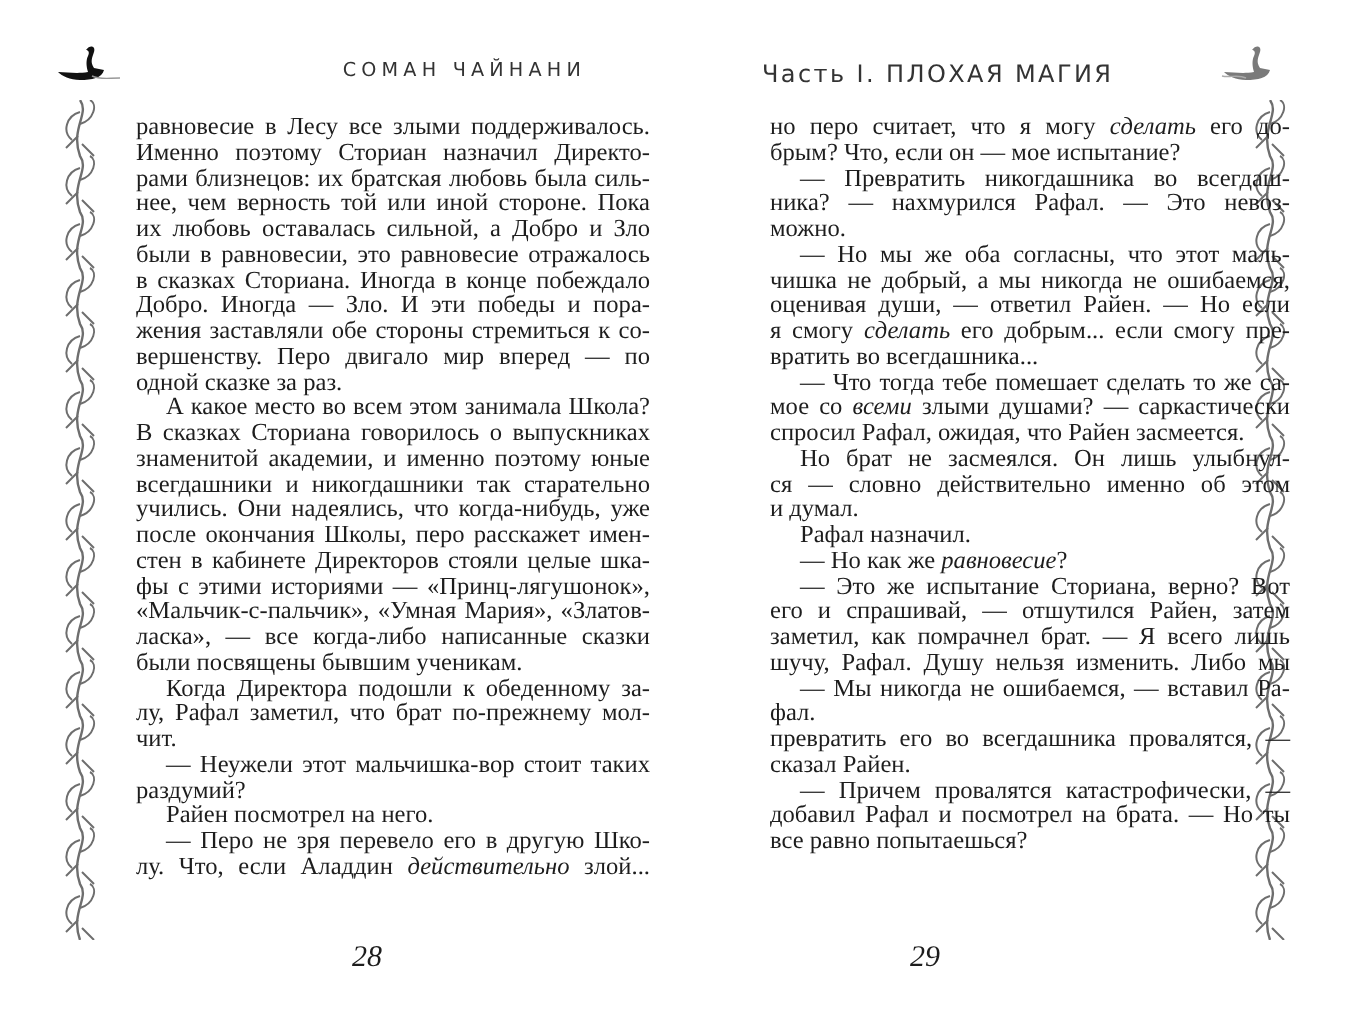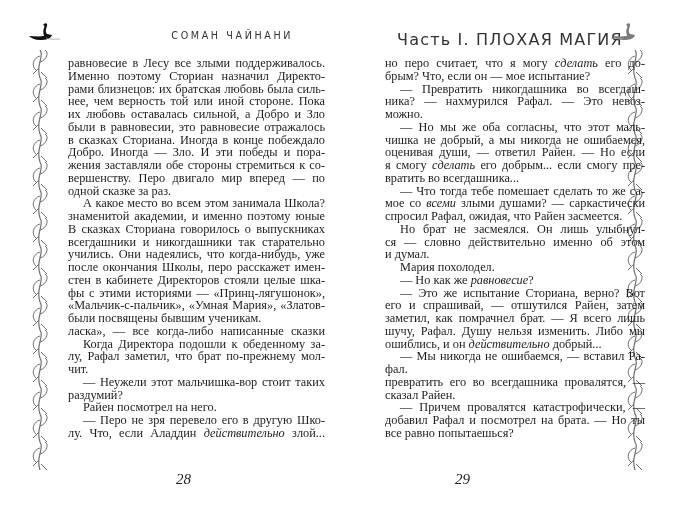--- a/index.html
+++ b/index.html
@@ -5,21 +5,21 @@
   html, body { margin: 0; padding: 0; background: #ffffff; }
   body { width: 674px; height: 518px; position: relative; overflow: hidden;
          font-family: "Liberation Serif", "DejaVu Serif", serif; color: #1d1d1d; }
   .page { position: absolute; top: 0; height: 518px; width: 337px; }
   .page-left { left: 0; }
   .page-right { left: 337px; }
 
   .running-head { position: absolute; top: 30px; font-family: "DejaVu Sans", sans-serif;
                   font-size: 9.6px; letter-spacing: 2.6px; color: #333; white-space: nowrap; }
   .page-left .running-head { right: 44px; text-align: center; }
-  .page-right .running-head { left: 60px; letter-spacing: 1.2px; font-size: 16px; }
+  .page-right .running-head { left: 44px; letter-spacing: 1.2px; font-size: 12px; }
 
   .swan { position: absolute; top: 22px; width: 36px; height: 22px; }
   .page-left .swan { left: 26px; }
   .page-right .swan { left: 272px; }
 
   .vine { position: absolute; top: 50px; width: 26px; height: 420px; }
   .page-left .vine { left: 27px; }
   .page-right .vine { left: 622px; left: 285px; }
 
   .text-block { position: absolute; top: 57px; width: 257px; font-size: 12.3px;
@@ -70,30 +70,30 @@
       <span class="line">рами близнецов: их братская любовь была силь-</span>
       <span class="line">нее, чем верность той или иной стороне. Пока</span>
       <span class="line">их любовь оставалась сильной, а Добро и Зло</span>
       <span class="line">были в равновесии, это равновесие отражалось</span>
       <span class="line">в сказках Сториана. Иногда в конце побеждало</span>
       <span class="line">Добро. Иногда — Зло. И эти победы и пора-</span>
       <span class="line">жения заставляли обе стороны стремиться к со-</span>
       <span class="line">вершенству. Перо двигало мир вперед — по</span>
       <span class="line last">одной сказке за раз.</span>
       <span class="line indent">А какое место во всем этом занимала Школа?</span>
+      <span class="line">В сказках Сториана говорилось о выпускниках</span>
       <span class="line">знаменитой академии, и именно поэтому юные</span>
-      <span class="line">В сказках Сториана говорилось о выпускниках</span>
       <span class="line">всегдашники и никогдашники так старательно</span>
       <span class="line">учились. Они надеялись, что когда-нибудь, уже</span>
       <span class="line">после окончания Школы, перо расскажет имен-</span>
       <span class="line">стен в кабинете Директоров стояли целые шка-</span>
       <span class="line">фы с этими историями — «Принц-лягушонок»,</span>
       <span class="line">«Мальчик-с-пальчик», «Умная Мария», «Златов-</span>
+      <span class="line">ласка», — все когда-либо написанные сказки</span>
       <span class="line last">были посвящены бывшим ученикам.</span>
-      <span class="line">ласка», — все когда-либо написанные сказки</span>
       <span class="line indent">Когда Директора подошли к обеденному за-</span>
       <span class="line">лу, Рафал заметил, что брат по-прежнему мол-</span>
       <span class="line last">чит.</span>
       <span class="line indent">— Неужели этот мальчишка-вор стоит таких</span>
       <span class="line last">раздумий?</span>
       <span class="line last indent">Райен посмотрел на него.</span>
       <span class="line indent">— Перо не зря перевело его в другую Шко-</span>
       <span class="line">лу. Что, если Аладдин <em>действительно</em> злой...</span>
     </div>
   <div class="folio">28</div>
@@ -133,27 +133,26 @@
       <span class="line">чишка не добрый, а мы никогда не ошибаемся,</span>
       <span class="line">оценивая души, — ответил Райен. — Но если</span>
       <span class="line">я смогу <em>сделать</em> его добрым... если смогу пре-</span>
       <span class="line last">вратить во всегдашника...</span>
       <span class="line indent">— Что тогда тебе помешает сделать то же са-</span>
       <span class="line">мое со <em>всеми</em> злыми душами? — саркастически</span>
       <span class="line last">спросил Рафал, ожидая, что Райен засмеется.</span>
       <span class="line indent">Но брат не засмеялся. Он лишь улыбнул-</span>
       <span class="line">ся — словно действительно именно об этом</span>
       <span class="line last">и думал.</span>
-      <span class="line last indent">Мария похолодел.</span>
+      <span class="line last indent">Рафал назначил.</span>
       <span class="line last indent">— Но как же <em>равновесие</em>?</span>
       <span class="line indent">— Это же испытание Сториана, верно? Вот</span>
       <span class="line">его и спрашивай, — отшутился Райен, затем</span>
       <span class="line">заметил, как помрачнел брат. — Я всего лишь</span>
       <span class="line">шучу, Рафал. Душу нельзя изменить. Либо мы</span>
-      <span class="line last">ошиблись, и он <em>действительно</em> добрый...</span>
       <span class="line indent">— Мы никогда не ошибаемся, — вставил Ра-</span>
       <span class="line last">фал.</span>
       <span class="line">превратить его во всегдашника провалятся, —</span>
       <span class="line last">сказал Райен.</span>
       <span class="line indent">— Причем провалятся катастрофически, —</span>
       <span class="line">добавил Рафал и посмотрел на брата. — Но ты</span>
       <span class="line last">все равно попытаешься?</span>
     </div>
   <div class="folio">29</div>
 </div>

